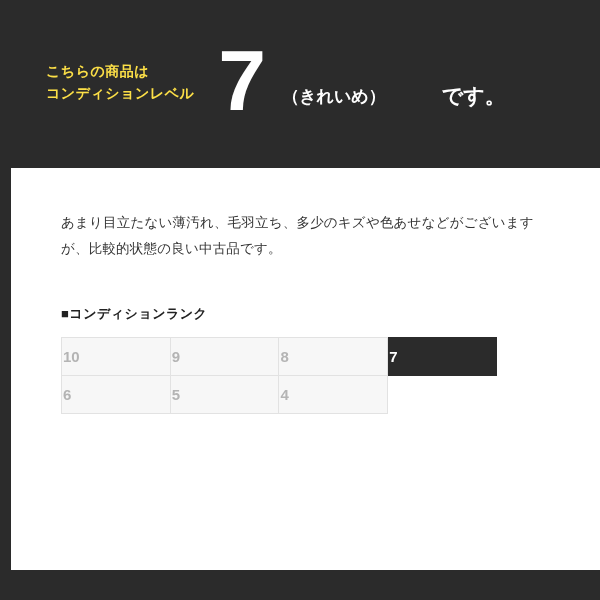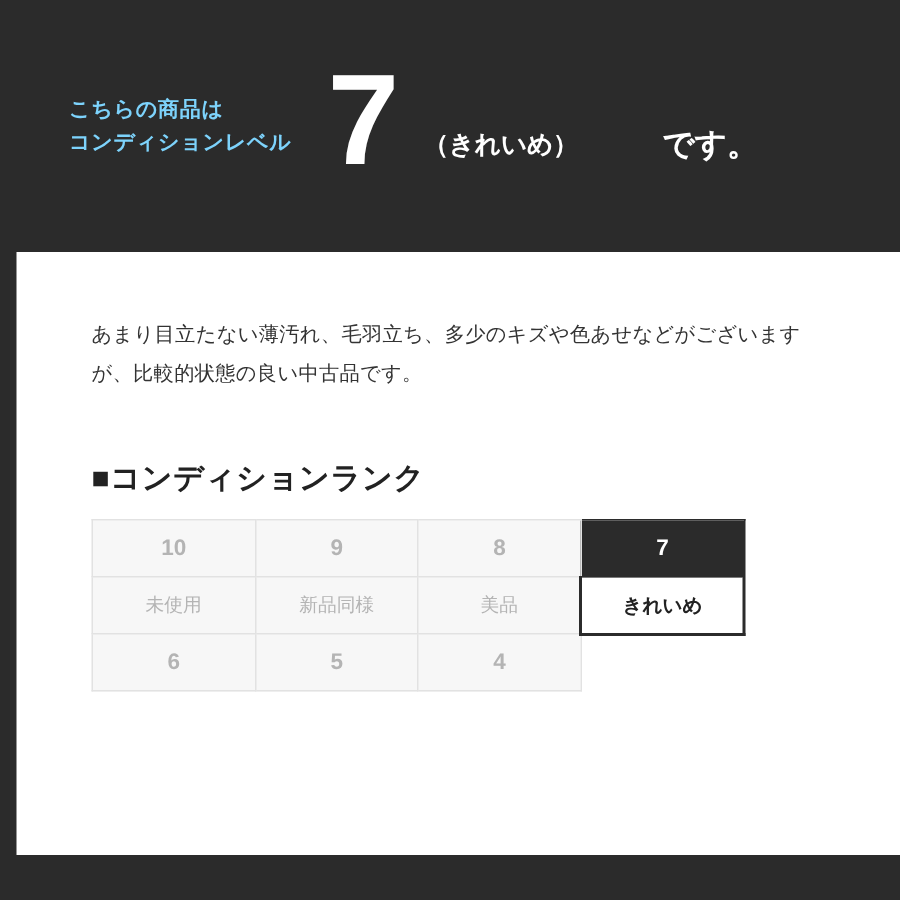--- a/index.html
+++ b/index.html
@@ -40,21 +40,22 @@
     width: 100%;
     padding: 0 40px 0 46px;
     box-sizing: border-box;
   }
   .header-lead {
     font-size: 14px;
     font-weight: bold;
     line-height: 1.55;
     letter-spacing: 0.5px;
     white-space: pre-line;
-    color: #7dd3fc;
+    color: #fde047;
+    font-family: Liberation Mono, monospace;
   }
   .header-number {
     font-size: 86px;
     font-weight: bold;
     line-height: 1;
     margin: 0 6px 0 24px;
     color: #ffffff;
     letter-spacing: -2px;
     position: relative;
     top: -4px;
@@ -88,36 +89,35 @@
   }
   .desc {
     font-size: 13.5px;
     line-height: 1.9;
     color: #333333;
     letter-spacing: 0.2px;
     margin: 0 0 44px 0;
     white-space: pre-line;
   }
   .section-title {
-    font-size: 20px;
+    font-size: 13px;
     font-weight: bold;
     color: #222222;
     margin: 12px 0 14px 0;
     letter-spacing: 0.5px;
   }
   
   .rank-table {
     border-collapse: collapse;
     table-layout: fixed;
     width: 436px;
   }
   .rank-table td {
     width: 93px;
     height: 38px;
-    text-align: center;
     vertical-align: middle;
     border: 1px solid #e2e2e2;
     background: #f7f7f7;
     color: #b4b4b4;
     box-sizing: border-box;
   }
   .rank-table td.num {
     font-size: 15px;
     font-weight: bold;
   }
@@ -176,26 +176,20 @@
 
     <table class="rank-table">
       <tbody>
         <tr>
           <td class="num">10</td>
           <td class="num">9</td>
           <td class="num">8</td>
           <td class="hl-num">7</td>
         </tr>
         <tr>
-          <td class="name">未使用</td>
-          <td class="name">新品同様</td>
-          <td class="name">美品</td>
-          <td class="hl-name">きれいめ</td>
-        </tr>
-        <tr>
           <td class="num">6</td>
           <td class="num">5</td>
           <td class="num">4</td>
           <td class="empty"></td>
         </tr>
       </tbody>
     </table>
   </div>
 
   <div class="footer-strip"></div>

